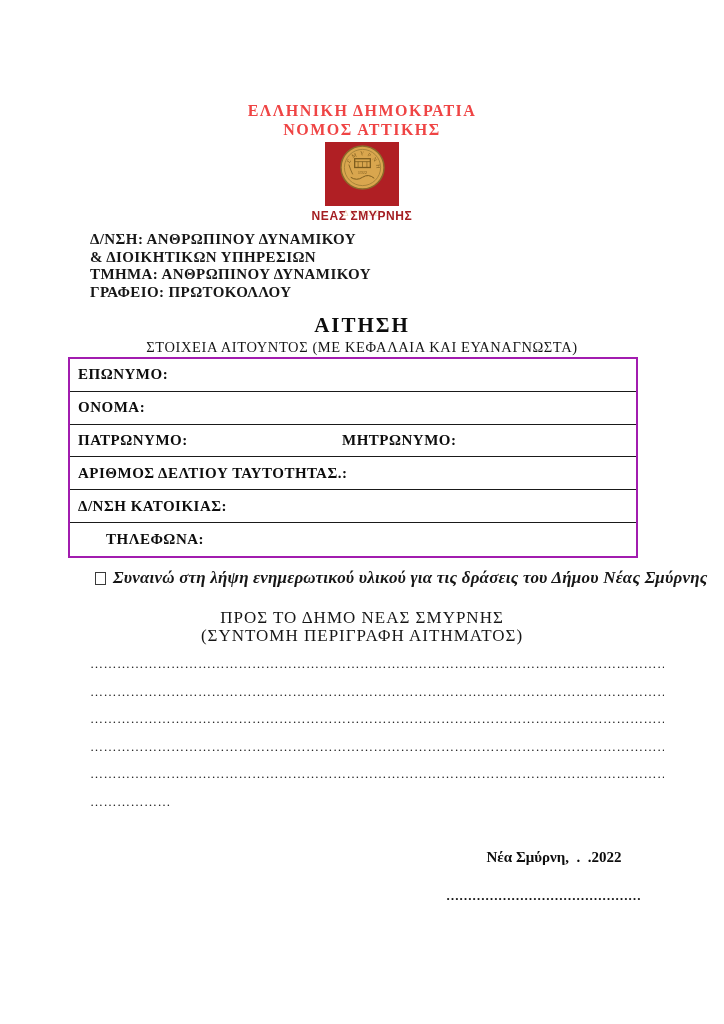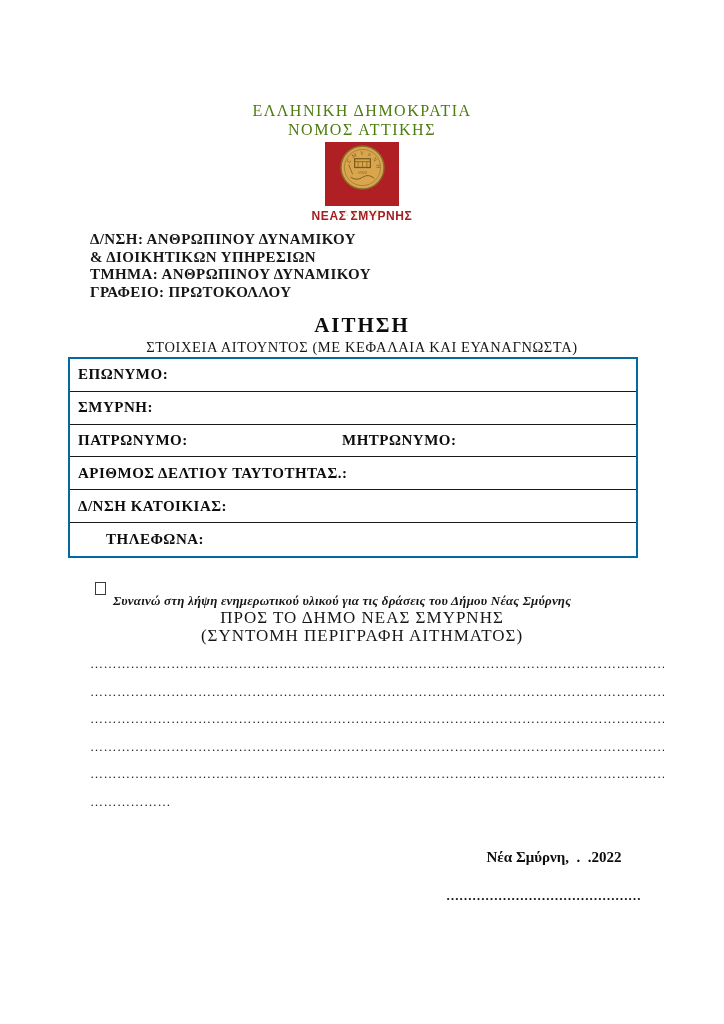--- a/index.html
+++ b/index.html
@@ -9,21 +9,21 @@
     width: 724px;
     height: 1024px;
     background: #ffffff;
     font-family: "Liberation Serif", "DejaVu Serif", serif;
     color: #111;
     overflow: hidden;
   }
   
   .header { position: absolute; top: 101px; left: 0; right: 0; text-align: center; }
   .header .h-line {
-    font-size: 16px; font-weight: normal; letter-spacing: 1.5px; line-height: 19px; color: #4d7c0f;
+    font-size: 16px; font-weight: bold; letter-spacing: 1.5px; line-height: 19px; color: #ef4444;
   }
   
   .logo-wrap { position: absolute; top: 142px; left: 0; right: 0; display: flex; flex-direction: column; align-items: center; }
   .logo-square {
     width: 74px; height: 64px; background: #B01F24;
     display: flex; flex-direction: column; align-items: center; justify-content: flex-start;
     padding-top: 3px;
   }
   .logo-square svg { display: block; }
   .logo-dimos {
@@ -37,34 +37,34 @@
   }
   
   .dept { position: absolute; left: 90px; top: 231px; }
   .dept .d-line { font-size: 15px; font-weight: bold; letter-spacing: 0.4px; line-height: 17.5px; color: #161616; }
   
   .form-title { position: absolute; top: 313px; left: 0; right: 0; text-align: center;
     font-size: 21px; font-weight: bold; letter-spacing: 2px; color: #0d0d0d; }
   .form-subtitle { position: absolute; top: 339px; left: 0; right: 0; text-align: center;
     font-size: 14.5px; letter-spacing: 0.6px; color: #161616; }
   
-  .app-table { position: absolute; left: 68px; top: 357px; width: 570px; border: 2px solid #0369a1; background: #fff; }
+  .app-table { position: absolute; left: 68px; top: 357px; width: 570px; border: 2px solid #a21caf; background: #fff; }
   .app-row { display: flex; align-items: center; height: 32.8px; border-bottom: 1.6px solid #1a1a1a; padding-left: 8px; }
   .app-row:last-child { border-bottom: none; margin-left: 28px; }
   .app-label { font-size: 15px; font-weight: bold; letter-spacing: 0.5px; color: #0d0d0d; white-space: nowrap; }
   .app-label.second { position: absolute; left: 272px; }
   .app-row { position: relative; }
   .app-value { flex: 1; height: 100%; }
   
   .consent { position: absolute; left: 95px; top: 568px; display: flex; align-items: center; }
   .checkbox {
     width: 11px; height: 13px; border: 1.4px solid #3a3a3a; display: inline-block;
     margin-right: 7px; background: #fff; flex: 0 0 auto;
   }
-  .consent-text { font-size: 13px; font-weight: bold; font-style: italic; letter-spacing: 0.2px; color: #161616; margin-top: 25px; }
+  .consent-text { font-size: 17px; font-weight: bold; font-style: italic; letter-spacing: 0.2px; color: #161616; }
   
   .to-block { position: absolute; top: 609px; left: 0; right: 0; text-align: center; }
   .to-line { font-size: 17px; letter-spacing: 1px; line-height: 18px; color: #161616; }
   
   .write-lines { position: absolute; left: 90px; top: 650px; width: 574px; }
   .write-line {
     height: 27.5px; line-height: 27.5px; font-size: 13px; letter-spacing: 0.5px;
     color: #222; white-space: nowrap; overflow: hidden;
   }
   
@@ -122,21 +122,21 @@
 
   <div class="form-title">ΑΙΤΗΣΗ</div>
   <div class="form-subtitle">ΣΤΟΙΧΕΙΑ ΑΙΤΟΥΝΤΟΣ (ΜΕ ΚΕΦΑΛΑΙΑ ΚΑΙ ΕΥΑΝΑΓΝΩΣΤΑ)</div>
 
   <div class="app-table">
     <div class="app-row">
       <span class="app-label">ΕΠΩΝΥΜΟ:</span>
       <span class="app-value"></span>
     </div>
     <div class="app-row">
-      <span class="app-label">ΣΜΥΡΝΗ:</span>
+      <span class="app-label">ΟΝΟΜΑ:</span>
       <span class="app-value"></span>
     </div>
     <div class="app-row">
       <span class="app-label">ΠΑΤΡΩΝΥΜΟ:</span>
       <span class="app-label second">ΜΗΤΡΩΝΥΜΟ:</span>
       <span class="app-value"></span>
     </div>
     <div class="app-row">
       <span class="app-label">ΑΡΙΘΜΟΣ ΔΕΛΤΙΟΥ ΤΑΥΤΟΤΗΤΑΣ.:</span>
       <span class="app-value"></span>

